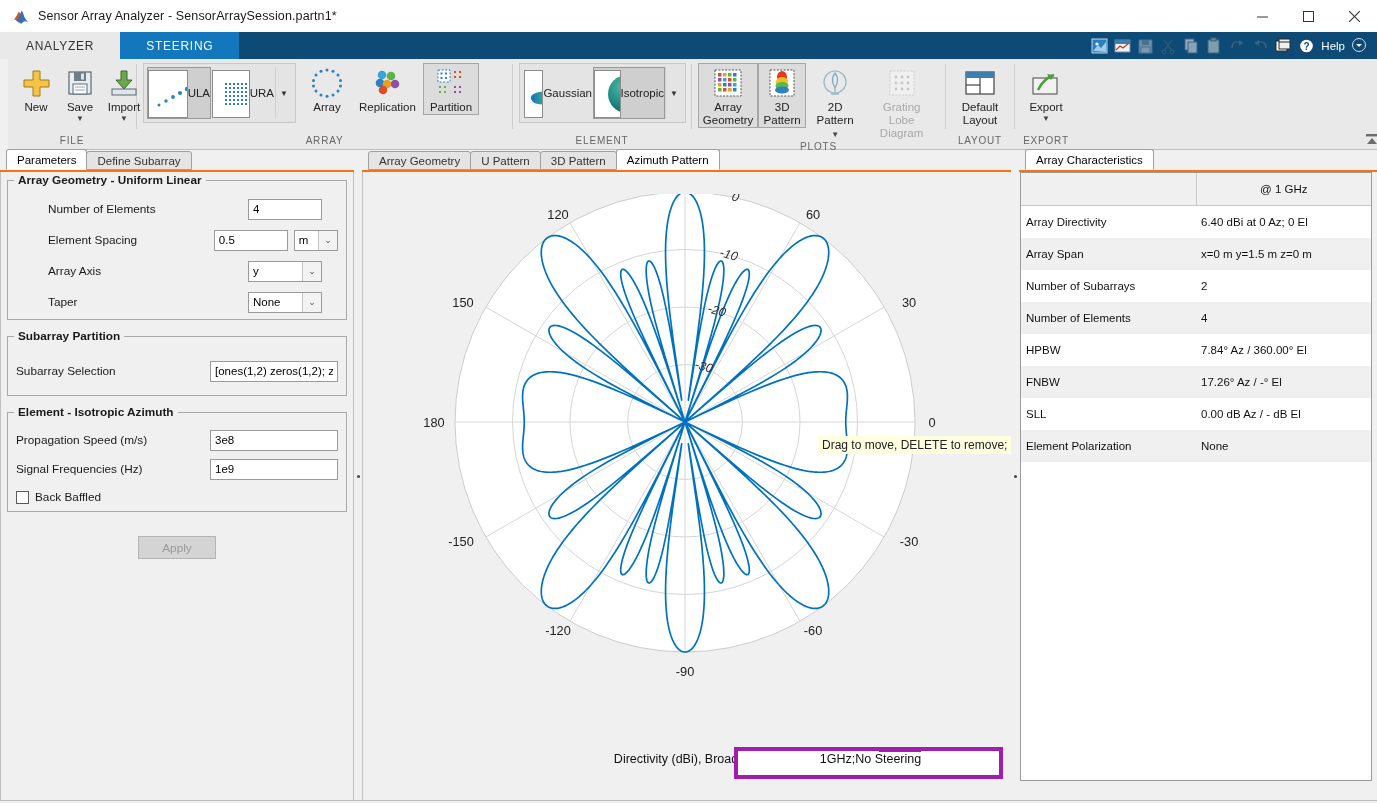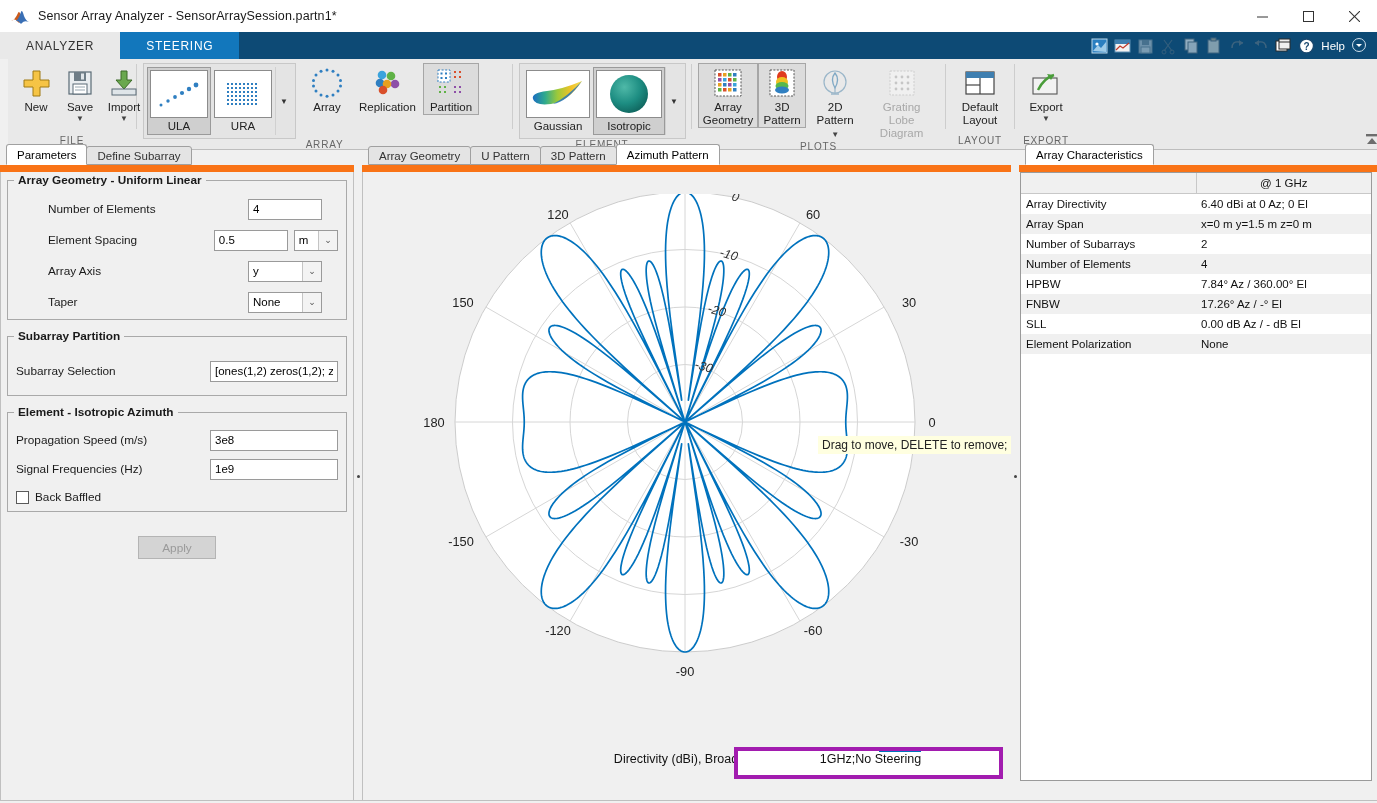--- a/index.html
+++ b/index.html
@@ -61,21 +61,21 @@
     padding: 3px 6px 0 6px; min-width: 44px; cursor: default; border: 1px solid transparent;
   }
   .rbtn .ic { height: 32px; display: flex; align-items: center; justify-content: center; }
   .rbtn .lb { font-size: 11.5px; color: #222; line-height: 13px; text-align: center; margin-top: 2px;}
   .rbtn .lb.dim { color: #a8a8a8; }
   .caret-dn { font-size: 8px; line-height: 7px; color: #444; margin-top: 1px; }
 
   
   .gallery { display: flex; align-items: stretch; background: #e4e4e4; border: 1px solid #c8c8c8;
              padding: 3px; }
-  .tile { width: 64px; display: flex; flex-direction: column; align-items: center;
+  .tile { width: 64px; display: flex; flex-direction: row; align-items: center;
           border: 1px solid transparent; padding: 0; cursor: default; }
   .tile .thumb { width: 58px; height: 48px; border: 1px solid #8c8c8c; background: #fff;
                  margin-top: 2px; position: relative; overflow: hidden; }
   .tile .tlab { font-size: 11.5px; color: #222; margin: 2px 0 2px 0; }
   .tile.sel { background: #cfcfcf; border: 1px solid #9a9a9a; }
   .gal-more { display: flex; align-items: center; justify-content: center; width: 17px;
               border-left: 1px solid #d0d0d0; }
 
   
   .rbtn.boxed { background: #dcdcdc; border: 1px solid #a6a6a6; }
@@ -94,21 +94,21 @@
   .rightpane { left: 1019px; right: 0; }
 
   .splitter { position: absolute; top: 0; bottom: 0; width: 8px; background: #f0f0f0;
               display: flex; align-items: center; justify-content: center; cursor: col-resize; }
   .splitter .grip { width: 3px; height: 3px; background: #444; border-radius: 50%; }
   .sp1 { left: 354px; }
   .sp2 { left: 1011px; }
 
   
   .doctabs { display: flex; align-items: flex-end; height: 22px; padding-left: 6px;
-             border-bottom: 7px solid #f97316; background: #f0f0f0; position: relative; }
+             border-bottom: 2px solid #f97316; background: #f0f0f0; position: relative; }
   .dtab { height: 19px; padding: 0 10px; display: flex; align-items: center; font-size: 11.5px;
           color: #333; background: #e4e4e4; border: 1px solid #a0a0a0;
           border-radius: 3px 3px 0 0; margin-right: -1px; cursor: default; }
   .dtab.active { background: #ffffff; height: 21px; border-bottom: 1px solid #ffffff; z-index: 2;
                  color: #000; }
 
   .panel-content { position: absolute; top: 22px; left: 0; right: 0; bottom: 0; background: #f0f0f0; }
 
   
   .formwrap { position: absolute; inset: 0; background: #f0f0f0; border: 1px solid #c0c0c0;
@@ -151,21 +151,21 @@
   .legendbox { position: absolute; left: 371px; top: 575px; width: 269px; height: 32px;
                background: #fff; border: 4px solid #a21caf; display: flex; align-items: center; flex-direction: column; }
   .legend-line { width: 42px; height: 0; border-top: 1.6px solid #0072bd; margin-left: 62px; }
   .legend-text { font-size: 12.5px; color: #111; margin-left: 4px; }
 
   
   .tablewrap { position: absolute; top: 22px; left: 1px; right: 5px; bottom: 22px;
                background: #fff; border: 1px solid #9a9a9a; overflow: hidden; }
   table.chars { border-collapse: collapse; width: 100%; table-layout: fixed; }
   table.chars th, table.chars td { font-size: 11.5px; color: #111; text-align: left;
-        padding: 4px 5px; font-weight: normal; height: 18px; border: none; }
+        padding: 10px 5px; font-weight: normal; height: 18px; border: none; }
   table.chars thead th { background: #f0f0f0; border-bottom: 1px solid #c8c8c8; }
   table.chars thead th.c2 { text-align: center; border-left: 1px solid #c8c8c8; }
   table.chars tbody tr:nth-child(odd) { background: #ffffff; }
   table.chars tbody tr:nth-child(even) { background: #f0f0f0; }
   table.chars td.k { width: 164px; }
 
   .statusbar { position: absolute; left: 0; bottom: 0; width: 1377px; height: 3px;
                background: #f0f0f0; border-top: 1px solid #bfbfbf; overflow: hidden; }
 
   svg { display: block; }

